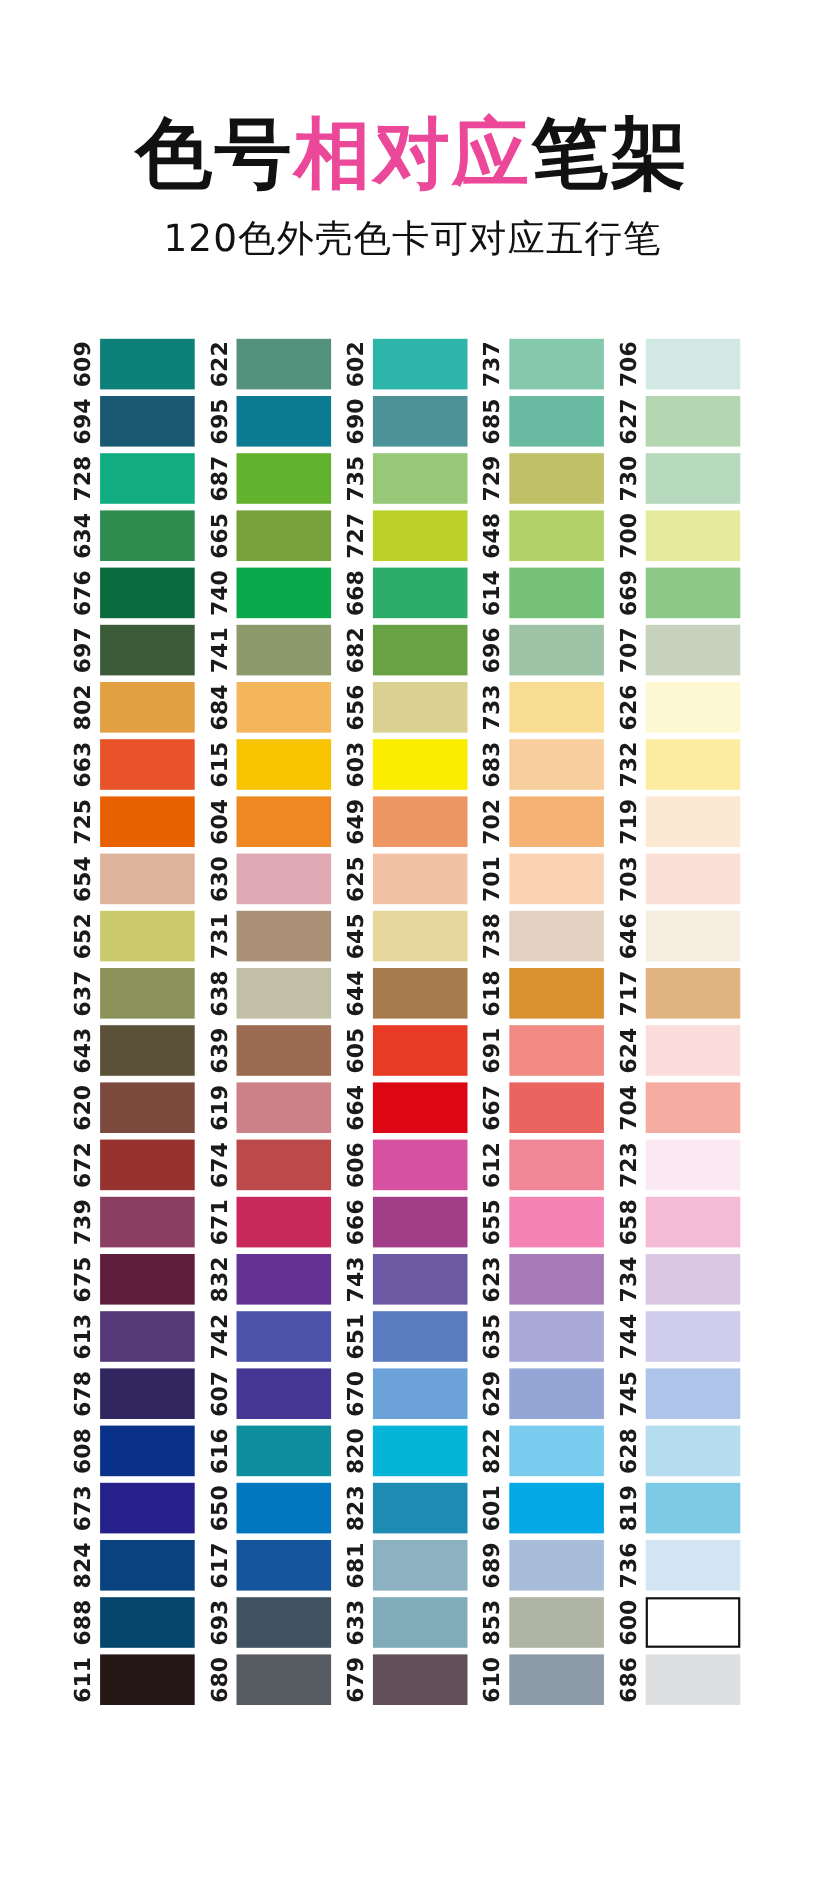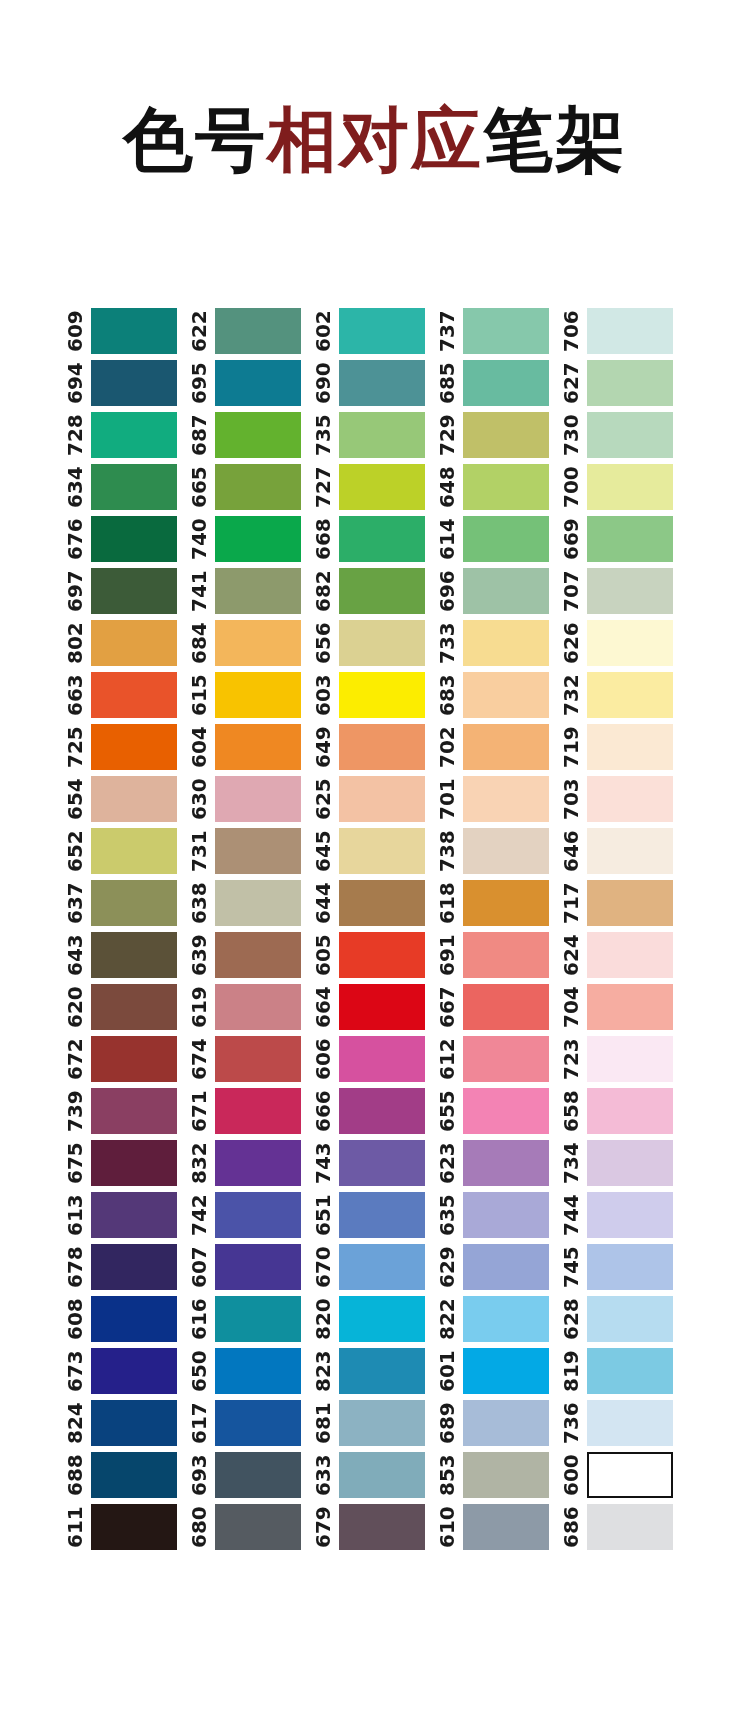--- a/index.html
+++ b/index.html
@@ -31,21 +31,21 @@
   .title {
     font-size: 70px;
     font-weight: 700;
     letter-spacing: 2px;
     line-height: 1.05;
     color: #111111;
     white-space: nowrap;
     font-family: "DejaVu Sans", "Liberation Sans", sans-serif;
   }
   .title .accent {
-    color: #7f1d1d;
+    color: #ec4899;
   }
   .subtitle {
     margin-top: 16px;
     font-size: 34px;
     font-weight: 400;
     letter-spacing: 1px;
     color: #111111;
     white-space: nowrap;
     font-family: "DejaVu Sans", "Liberation Sans", sans-serif;
   }
@@ -103,20 +103,21 @@
 </style>
 </head>
 <body>
 
 <div class="page">
 
   <div class="header">
     <div class="title">
       <span>色号</span><span class="accent">相对应</span><span>笔架</span>
     </div>
+    <div class="subtitle">120色外壳色卡可对应五行笔</div>
   </div>
 
   <div class="grid" id="color-grid">
       <div class="col">
         <div class="cell">
           <div class="code">609</div>
           <div class="swatch" style="background: rgb(12, 128, 121);"></div>
         </div>
         <div class="cell">
           <div class="code">694</div>

